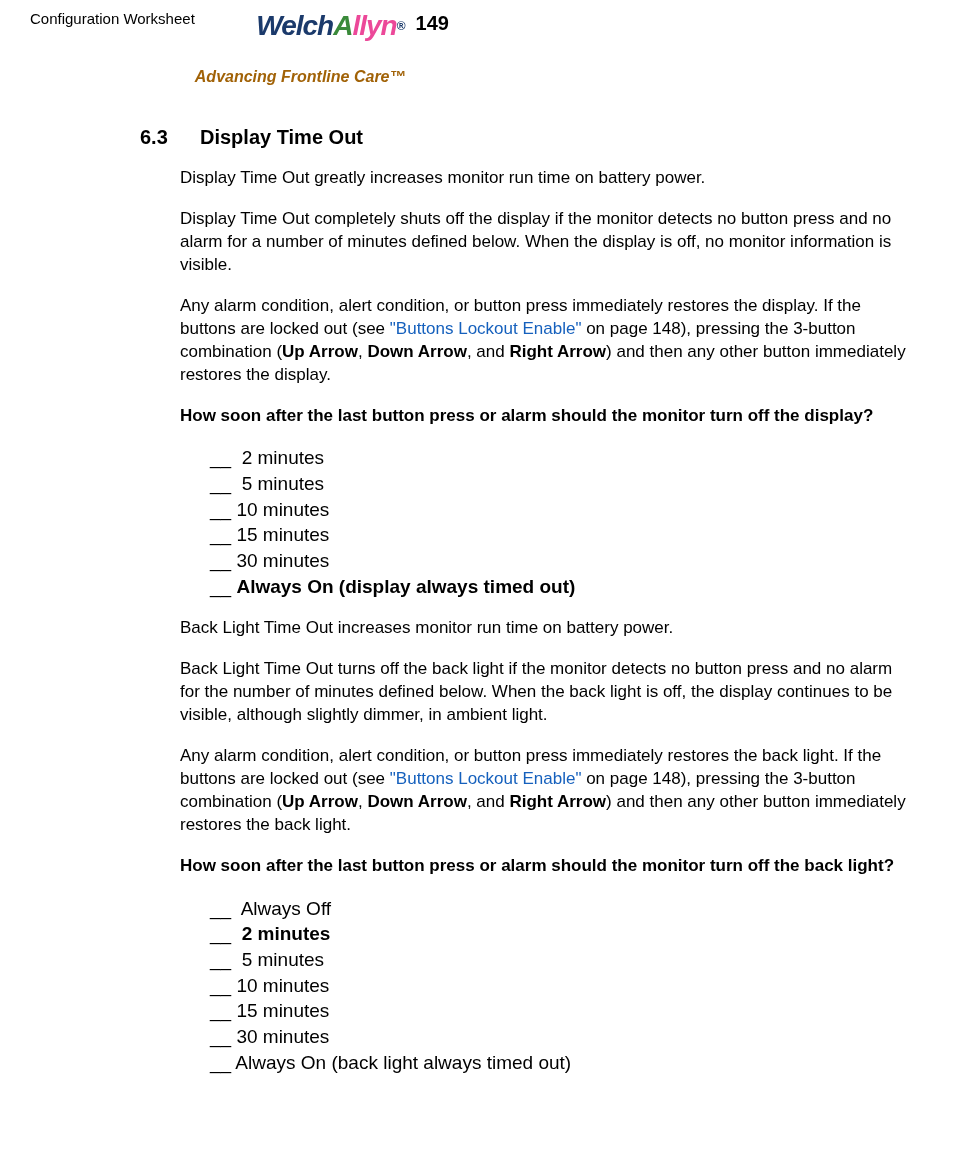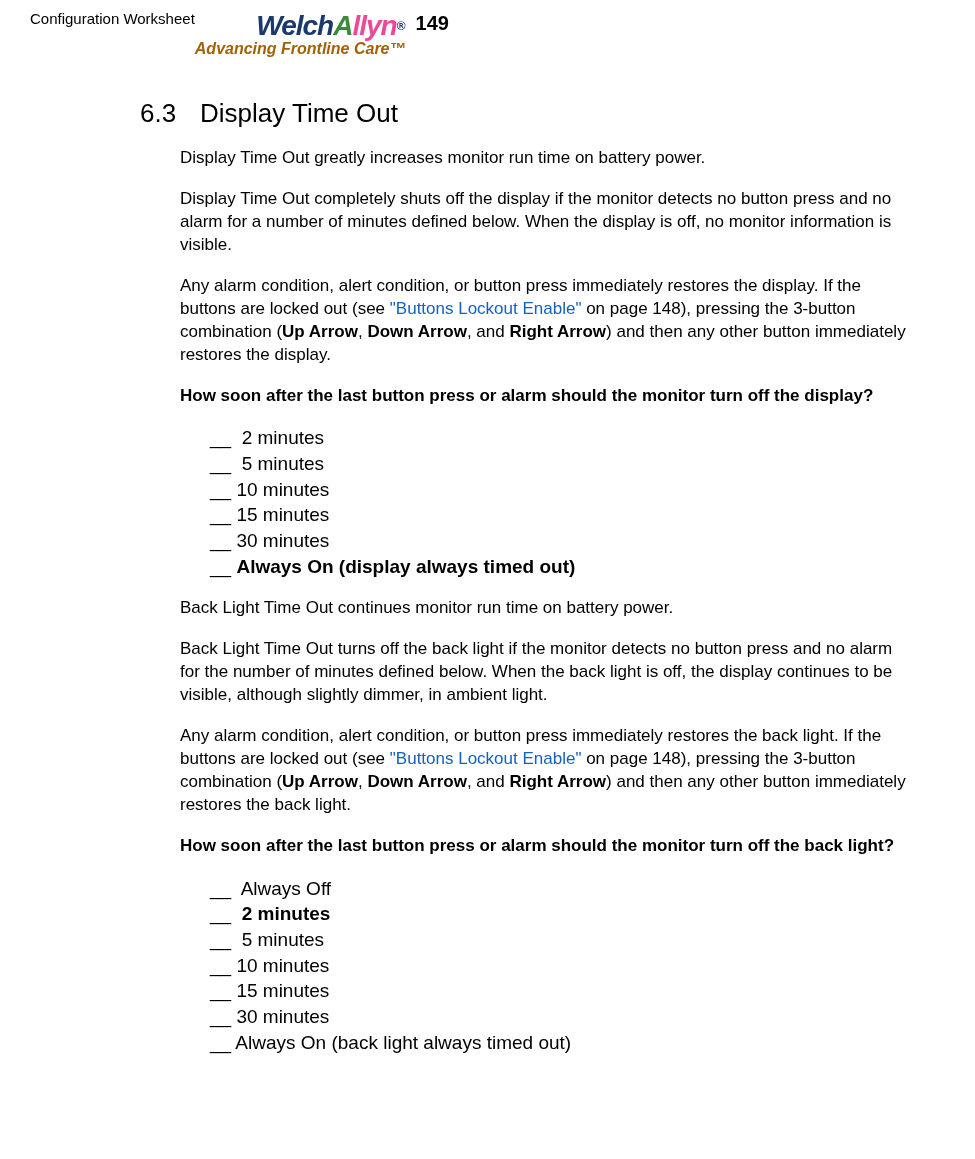--- a/index.html
+++ b/index.html
@@ -28,20 +28,21 @@
     }
     .page-num {
       font-weight: bold;
       font-size: 20px;
       margin-top: 2px;
     }
     .logo-wrap {
       display: flex;
       flex-direction: column;
       align-items: flex-end;
+      gap: 28px;
     }
     .logo {
       display: flex;
       align-items: center;
     }
     .logo-welch {
       font-size: 28px;
       font-weight: bold;
       font-style: italic;
       color: #1b3a6b;
@@ -72,22 +73,22 @@
       font-weight: bold;
       font-style: italic;
       color: #a16207;
       margin-top: -2px;
     }
     .content {
       padding-left: 110px;
       padding-right: 30px;
     }
     .section-heading {
-      font-size: 26px;
-      font-weight: 400;
+      font-size: 20px;
+      font-weight: 700;
       margin-bottom: 18px;
       margin-top: 8px;
       font-family: Arial, Helvetica, sans-serif;
     }
     .section-num {
       display: inline-block;
       width: 60px;
     }
     .body-block {
       padding-left: 40px;
@@ -148,21 +149,21 @@
       <div class="option-line">__  5 minutes</div>
       <div class="option-line">__ 10 minutes</div>
       <div class="option-line">__ 15 minutes</div>
       <div class="option-line">__ 30 minutes</div>
       <div class="option-line"><span>__ </span><span class="bold">Always On (display always timed out)</span></div>
     </div>
   </div>
 
 
   <div class="body-block">
-    <p>Back Light Time Out continues monitor run time on battery power.</p>
+    <p>Back Light Time Out increases monitor run time on battery power.</p>
     <p>Back Light Time Out turns off the back light if the monitor detects no button press and no alarm for the number of minutes defined below. When the back light is off, the display continues to be visible, although slightly dimmer, in ambient light.</p>
     <p><span>Any alarm condition, alert condition, or button press immediately restores the back light. If the buttons are locked out (see </span><span class="link">"Buttons Lockout Enable"</span><span> on page 148), pressing the 3-button combination (</span><span class="bold">Up Arrow</span><span>, </span><span class="bold">Down Arrow</span><span>, and </span><span class="bold">Right Arrow</span><span>) and then any other button immediately restores the back light.</span></p>
     <p class="bold">How soon after the last button press or alarm should the monitor turn off the back light?</p>
     <div class="options">
       <div class="option-line">__  Always Off</div>
       <div class="option-line"><span>__  </span><span class="bold">2 minutes</span></div>
       <div class="option-line">__  5 minutes</div>
       <div class="option-line">__ 10 minutes</div>
       <div class="option-line">__ 15 minutes</div>
       <div class="option-line">__ 30 minutes</div>

